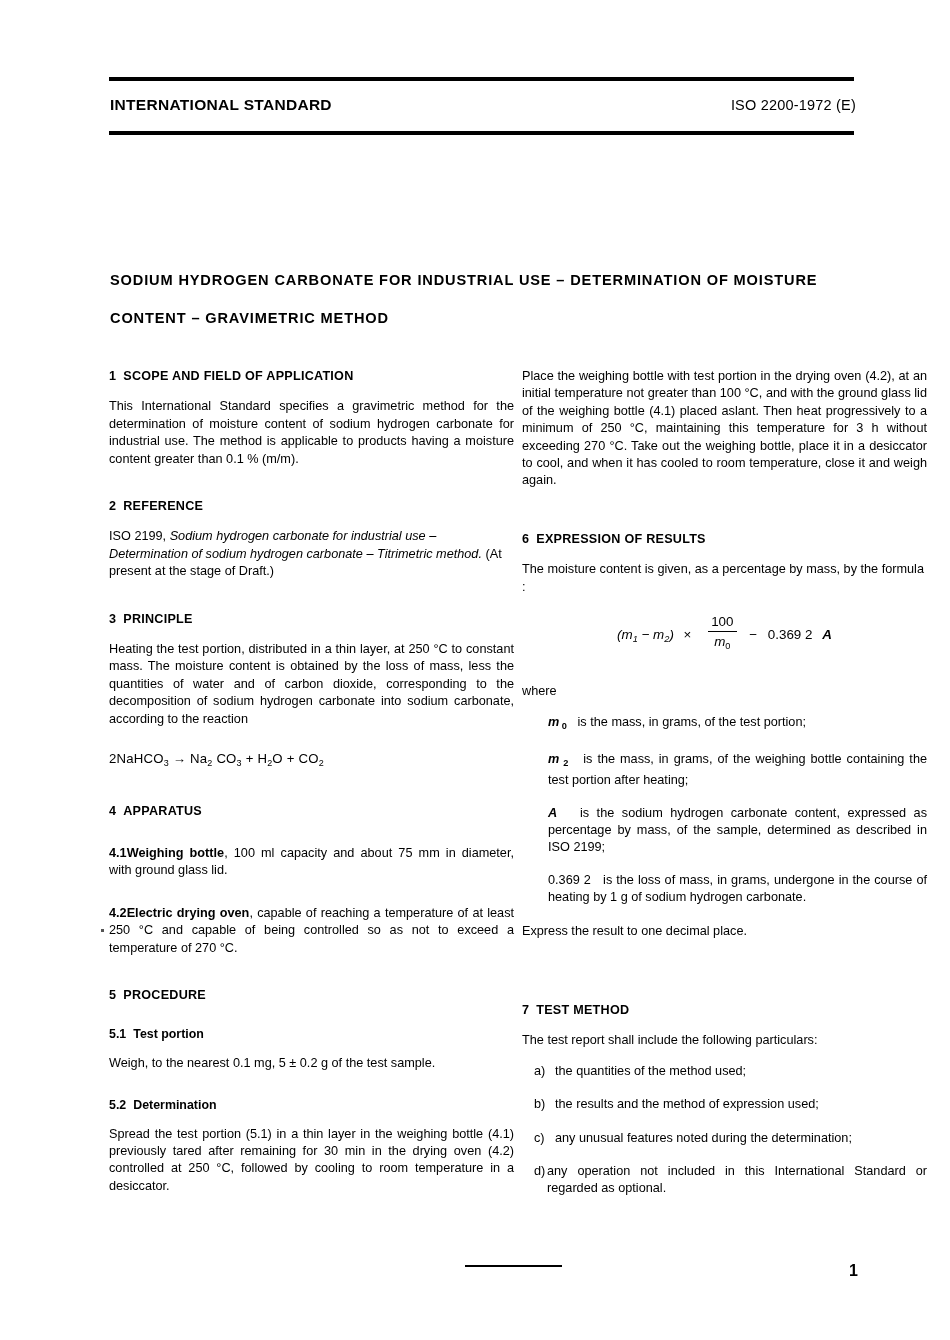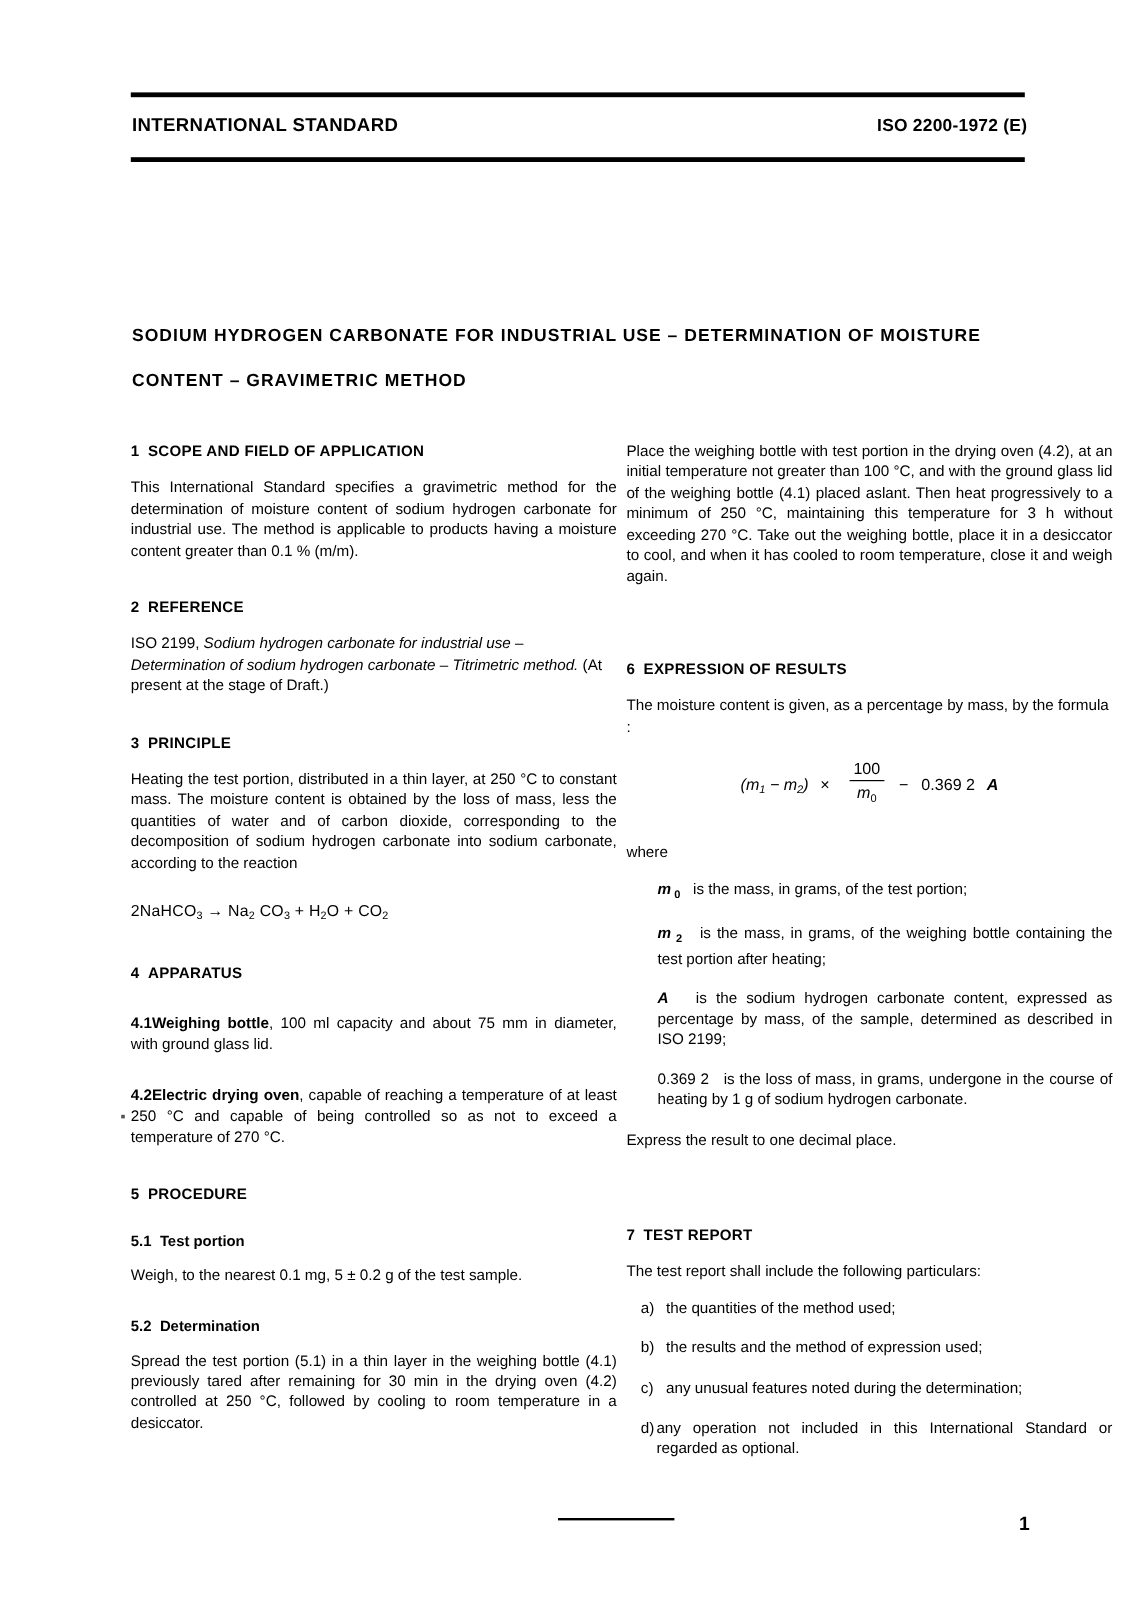--- a/index.html
+++ b/index.html
@@ -42,21 +42,21 @@
     position: absolute;
     left: 106px; top: 96px;
     font-size: 15.5px;
     font-weight: bold;
     letter-spacing: 0.3px;
   }
   .hdr-right {
     position: absolute;
     right: 98px; top: 97px;
     font-size: 14.5px;
-    font-weight: bold;
+    font-weight: normal;
     letter-spacing: 0.2px;
   }
 
   
   .doc-title {
     position: absolute;
     left: 106px; top: 261px;
     width: 760px;
     font-size: 14.6px;
     font-weight: bold;
@@ -262,21 +262,21 @@
       </h3>
       <p class="body">Spread the test portion (5.1) in a thin layer in the weighing bottle (4.1) previously tared after remaining for 30 min in the drying oven (4.2) controlled at 250 °C, followed by cooling to room temperature in a desiccator.</p>
     </div>
 
   </div>
 
   <div class="col col-right">
 
     <p class="body">Place the weighing bottle with test portion in the drying oven (4.2), at an initial temperature not greater than 100 °C, and with the ground glass lid of the weighing bottle (4.1) placed aslant. Then heat progressively to a minimum of 250 °C, maintaining this temperature for 3 h without exceeding 270 °C. Take out the weighing bottle, place it in a desiccator to cool, and when it has cooled to room temperature, close it and weigh again.</p>
 
-    <div class="sec-block" style="margin-top:60px">
+    <div class="sec-block" style="margin-top:41px">
       <h2 class="sec">
         <span class="num">6</span><span>EXPRESSION OF RESULTS</span>
       </h2>
       <p class="body last">The moisture content is given, as a percentage by mass, by the formula :</p>
 
       <div class="formula">
         <span class="it">(<span class="it">m</span><sub>1</sub> − <span class="it">m</span><sub>2</sub>)</span>
         <span style="margin:0 8px 0 6px">×</span>
         <span class="frac">
           <span class="num-part">100</span>
@@ -298,21 +298,21 @@
         <p class="defitem"><span class="symA">A</span>&nbsp;&nbsp; <span>is the sodium hydrogen carbonate content, expressed as percentage by mass, of the sample, determined as described in ISO 2199;</span></p>
 
         <p class="defitem"><span class="symnum">0.369 2</span>&nbsp;&nbsp; <span>is the loss of mass, in grams, undergone in the course of heating by 1 g of sodium hydrogen carbonate.</span></p>
       </div>
 
       <p class="body last" style="margin-top:16px">Express the result to one decimal place.</p>
     </div>
 
     <div class="sec-block" style="margin-top:62px">
       <h2 class="sec">
-        <span class="num">7</span><span>TEST REPORT</span>
+        <span class="num">7</span><span>TEST METHOD</span>
       </h2>
       <p class="body last">The test report shall include the following particulars:</p>
 
       <div class="letterlist">
         <p class="litem nojust">
           <span class="lbl">a)</span>
           <span>the quantities of the method used;</span>
         </p>
         <p class="litem">
           <span class="lbl">b)</span>

